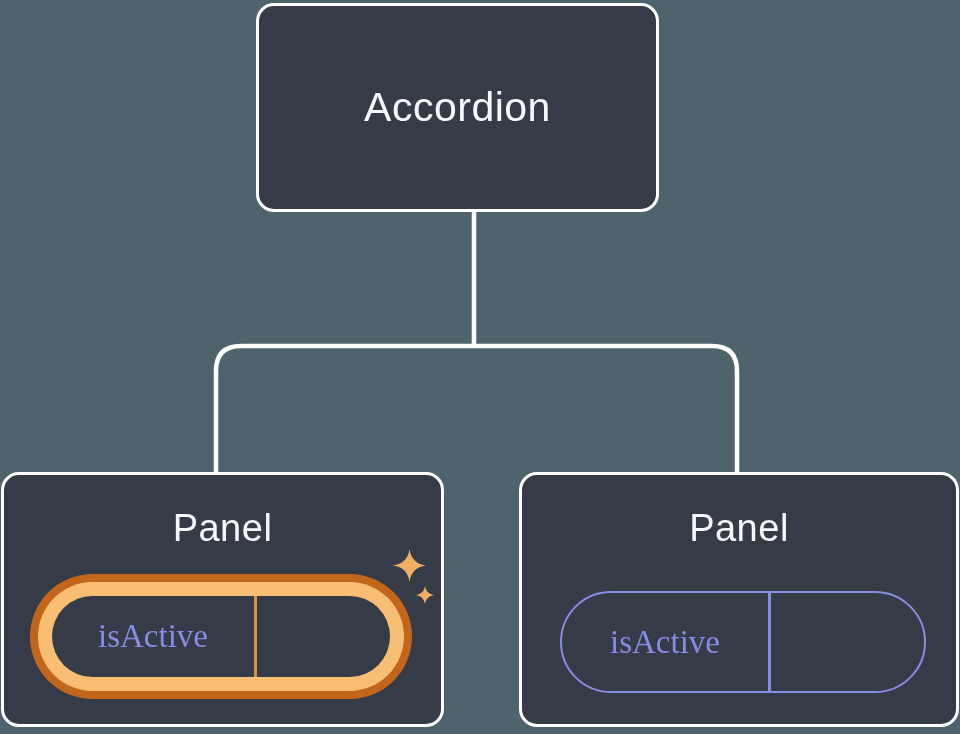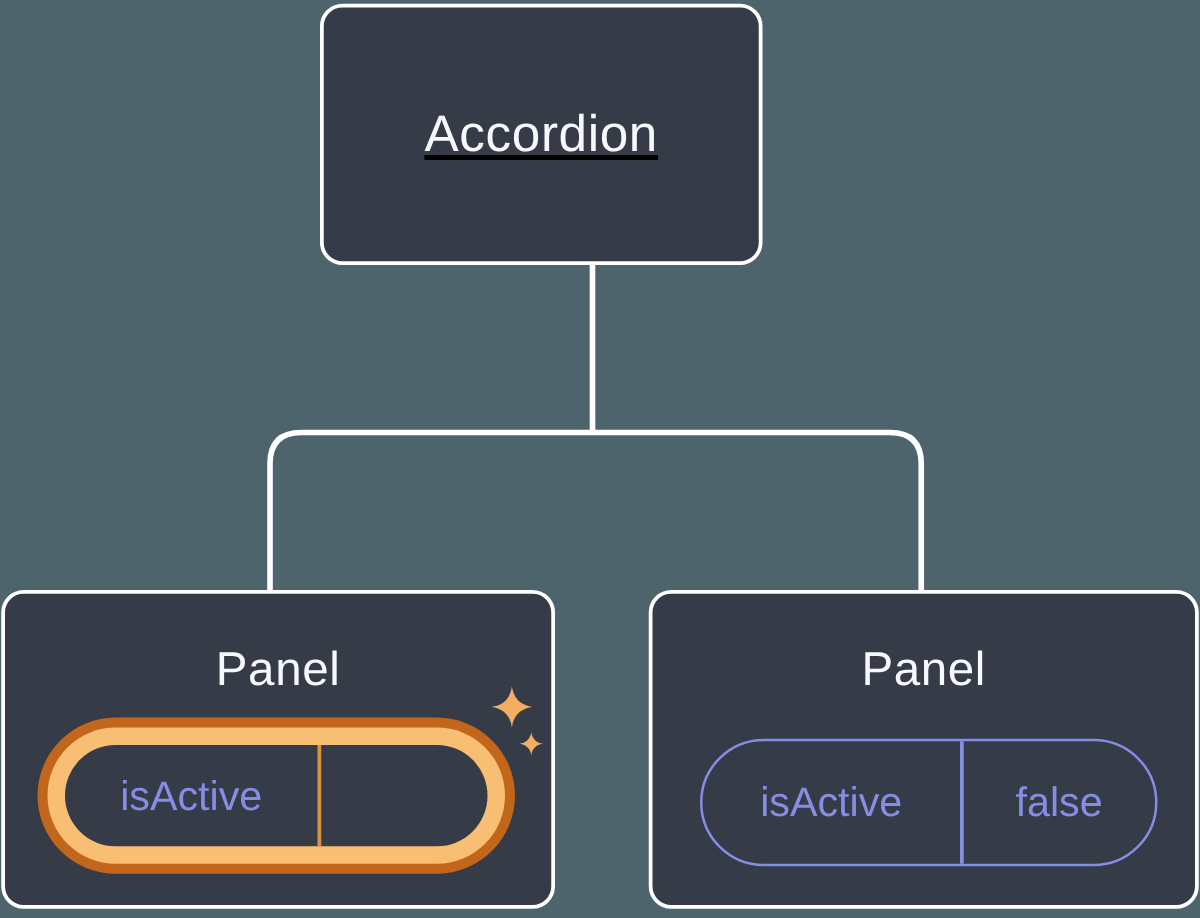--- a/index.html
+++ b/index.html
@@ -27,25 +27,24 @@
   }
   .node {
     position: absolute;
     box-sizing: border-box;
     background: var(--node-fill, #353B47);
     border: 3.5px solid var(--node-border, #FFFFFF);
     border-radius: 18px;
   }
   .node-root {
     left: 256px; top: 3px;
-    width: 354px; height: 209px;
+    width: 403px; height: 209px;
     display: flex;
     align-items: center;
     justify-content: center;
-    text-decoration: underline;
   }
   .node-root .node-title { font-size: 41px; }
   .node-title {
     color: var(--title-text, #F7F8FB);
     font-size: 38px;
     letter-spacing: 0.5px;
     white-space: nowrap;
   }
   .node-panel-left {
     left: 1px; top: 472px;
@@ -53,21 +52,21 @@
   }
   .node-panel-right {
     left: 519px; top: 472px;
     width: 440px; height: 255px;
   }
   .panel-title {
     position: absolute;
     left: 0; right: 0;
     top: 32px; height: 58px;
     display: flex;
-    align-items: center;
+    align-items: flex-start;
     justify-content: center;
   }
   
   .pill-highlight {
     position: absolute;
     left: 26px; top: 99px;
     width: 382px; height: 125px;
     box-sizing: border-box;
     background: var(--highlight-outer, #C2661B);
     border-radius: 999px;
@@ -92,20 +91,21 @@
     width: 100%; height: 100%;
   }
   .pill-seg {
     display: flex;
     align-items: center;
     justify-content: center;
     height: 100%;
     color: var(--state-text, #868DE4);
     font-size: 33px;
     white-space: nowrap;
+    font-family: Liberation Serif, serif;
   }
   .pill-inner .seg-key { width: 202px; }
   .pill-inner .seg-value { flex: 1; font-weight: bold; }
   .pill-divider {
     width: 2.5px;
     align-self: stretch;
     background: var(--highlight-divider, #D6953B);
   }
   
   .pill-plain {
@@ -158,17 +158,16 @@
     </svg>
   </div>
 
   <div class="node node-panel-right">
     <div class="panel-title">
       <span class="node-title">Panel</span>
     </div>
     <div class="pill pill-plain">
       <span class="pill-seg seg-key">isActive</span>
       <span class="pill-divider"></span>
-      <span class="pill-seg seg-value">false</span>
     </div>
   </div>
 
 </div>
 
 </body></html>

